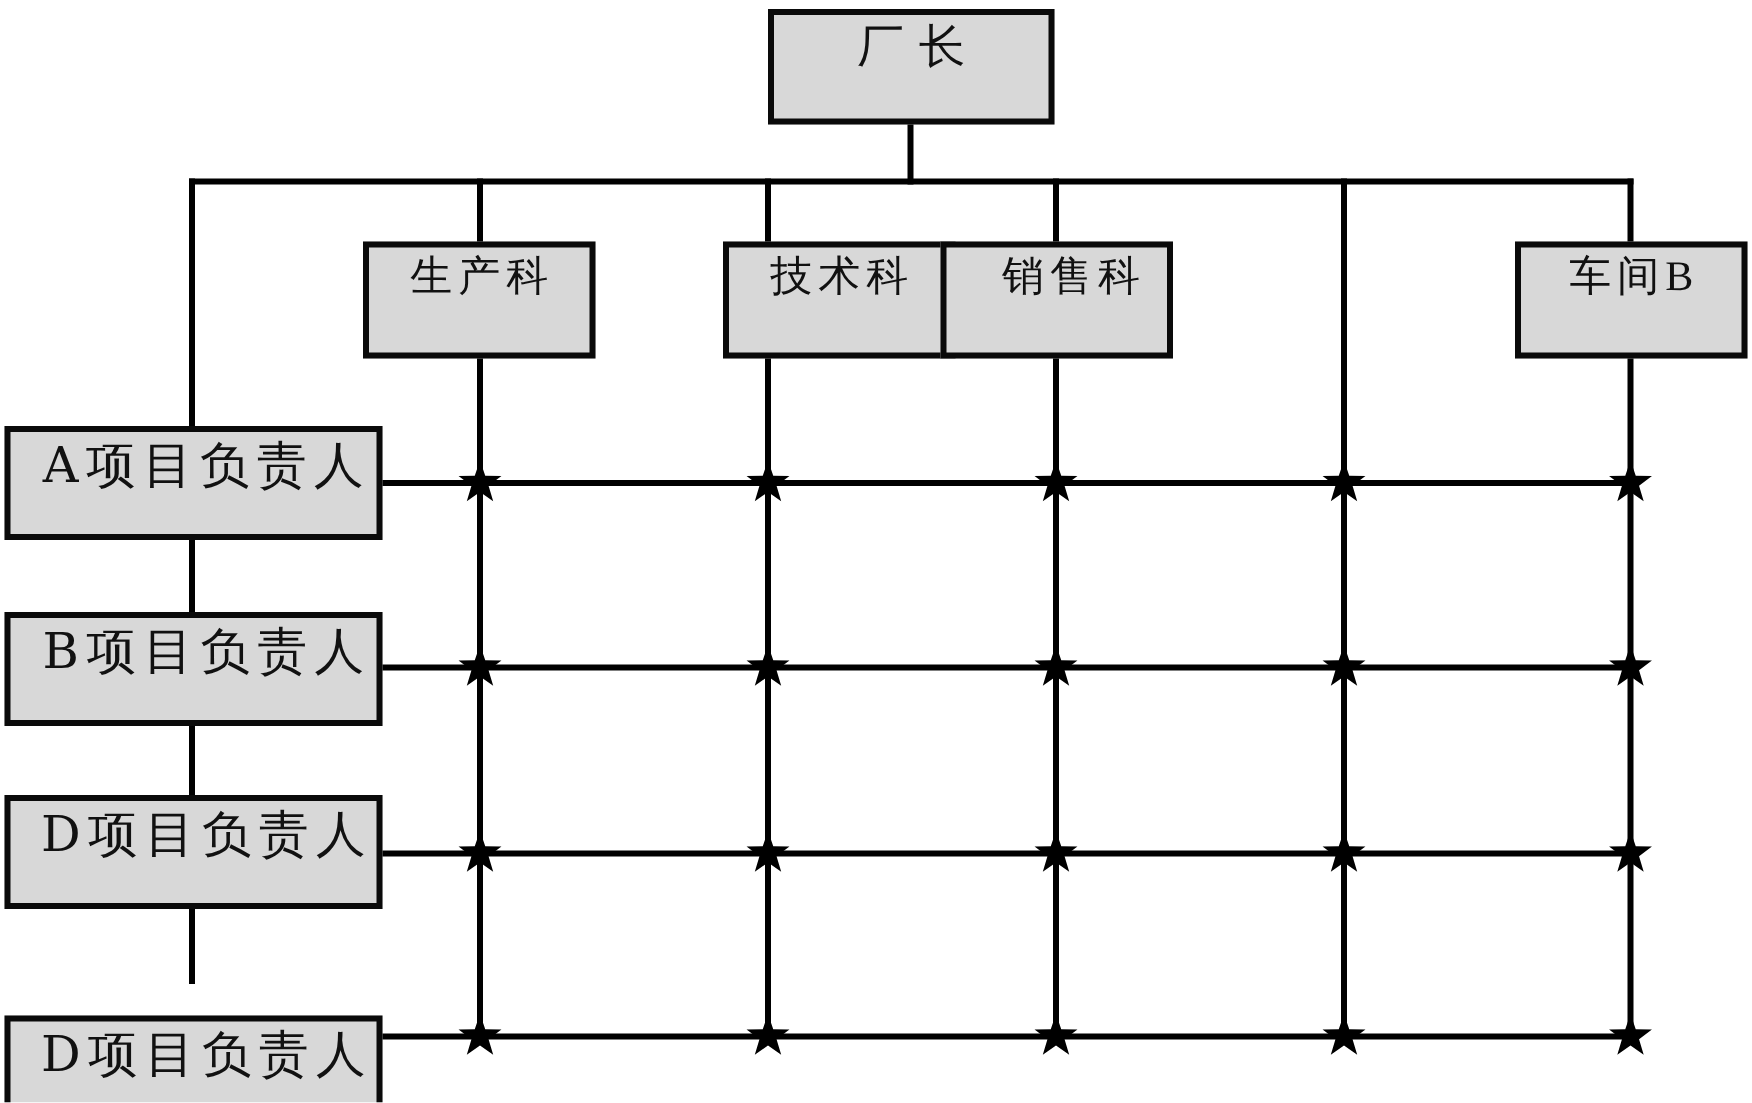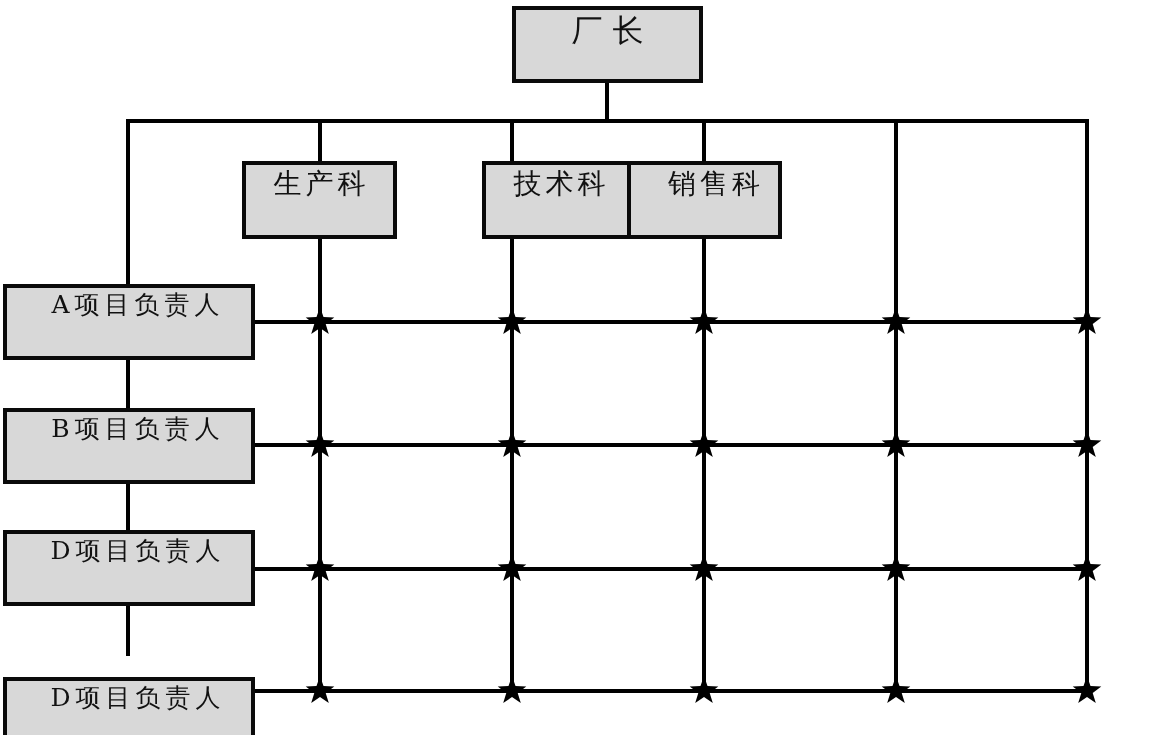--- a/index.html
+++ b/index.html
@@ -30,21 +30,21 @@
     top:161px;width:155px;height:78px;
     font-size:28px;letter-spacing:4px;padding-left:4px;font-family:Liberation Serif, serif;
   }
   .dept-0{left:242px;}
   .dept-1{left:435px;margin-left:47px;}
   .dept-2{left:627px;padding-left:23px;}
   .dept-3{left:818px;}
   .dept-4{left:1010px;}
   .proj-box{
     left:3px;width:252px;height:76px;
-    font-size:25px;letter-spacing:5px;padding-left:18px;
+    font-size:33px;letter-spacing:5px;padding-left:18px;
   }
   .proj-0{top:284px;}
   .proj-1{top:408px;}
   .proj-2{top:530px;}
   .proj-3{top:652px;height:96px;margin-top:25px;}
 </style>
 </head>
 <body>
 
 <div id="canvas">
@@ -99,20 +99,23 @@
 
   <div class="box dept-box dept-0">
     <span>生产科</span>
   </div>
   <div class="box dept-box dept-1">
     <span>技术科</span>
   </div>
   <div class="box dept-box dept-2">
     <span>销售科</span>
   </div>
+  <div class="box dept-box dept-4">
+    <span>车间B</span>
+  </div>
 
   <div class="box proj-box proj-0">
     <span>A项目负责人</span>
   </div>
   <div class="box proj-box proj-1">
     <span>B项目负责人</span>
   </div>
   <div class="box proj-box proj-2">
     <span>D项目负责人</span>
   </div>

